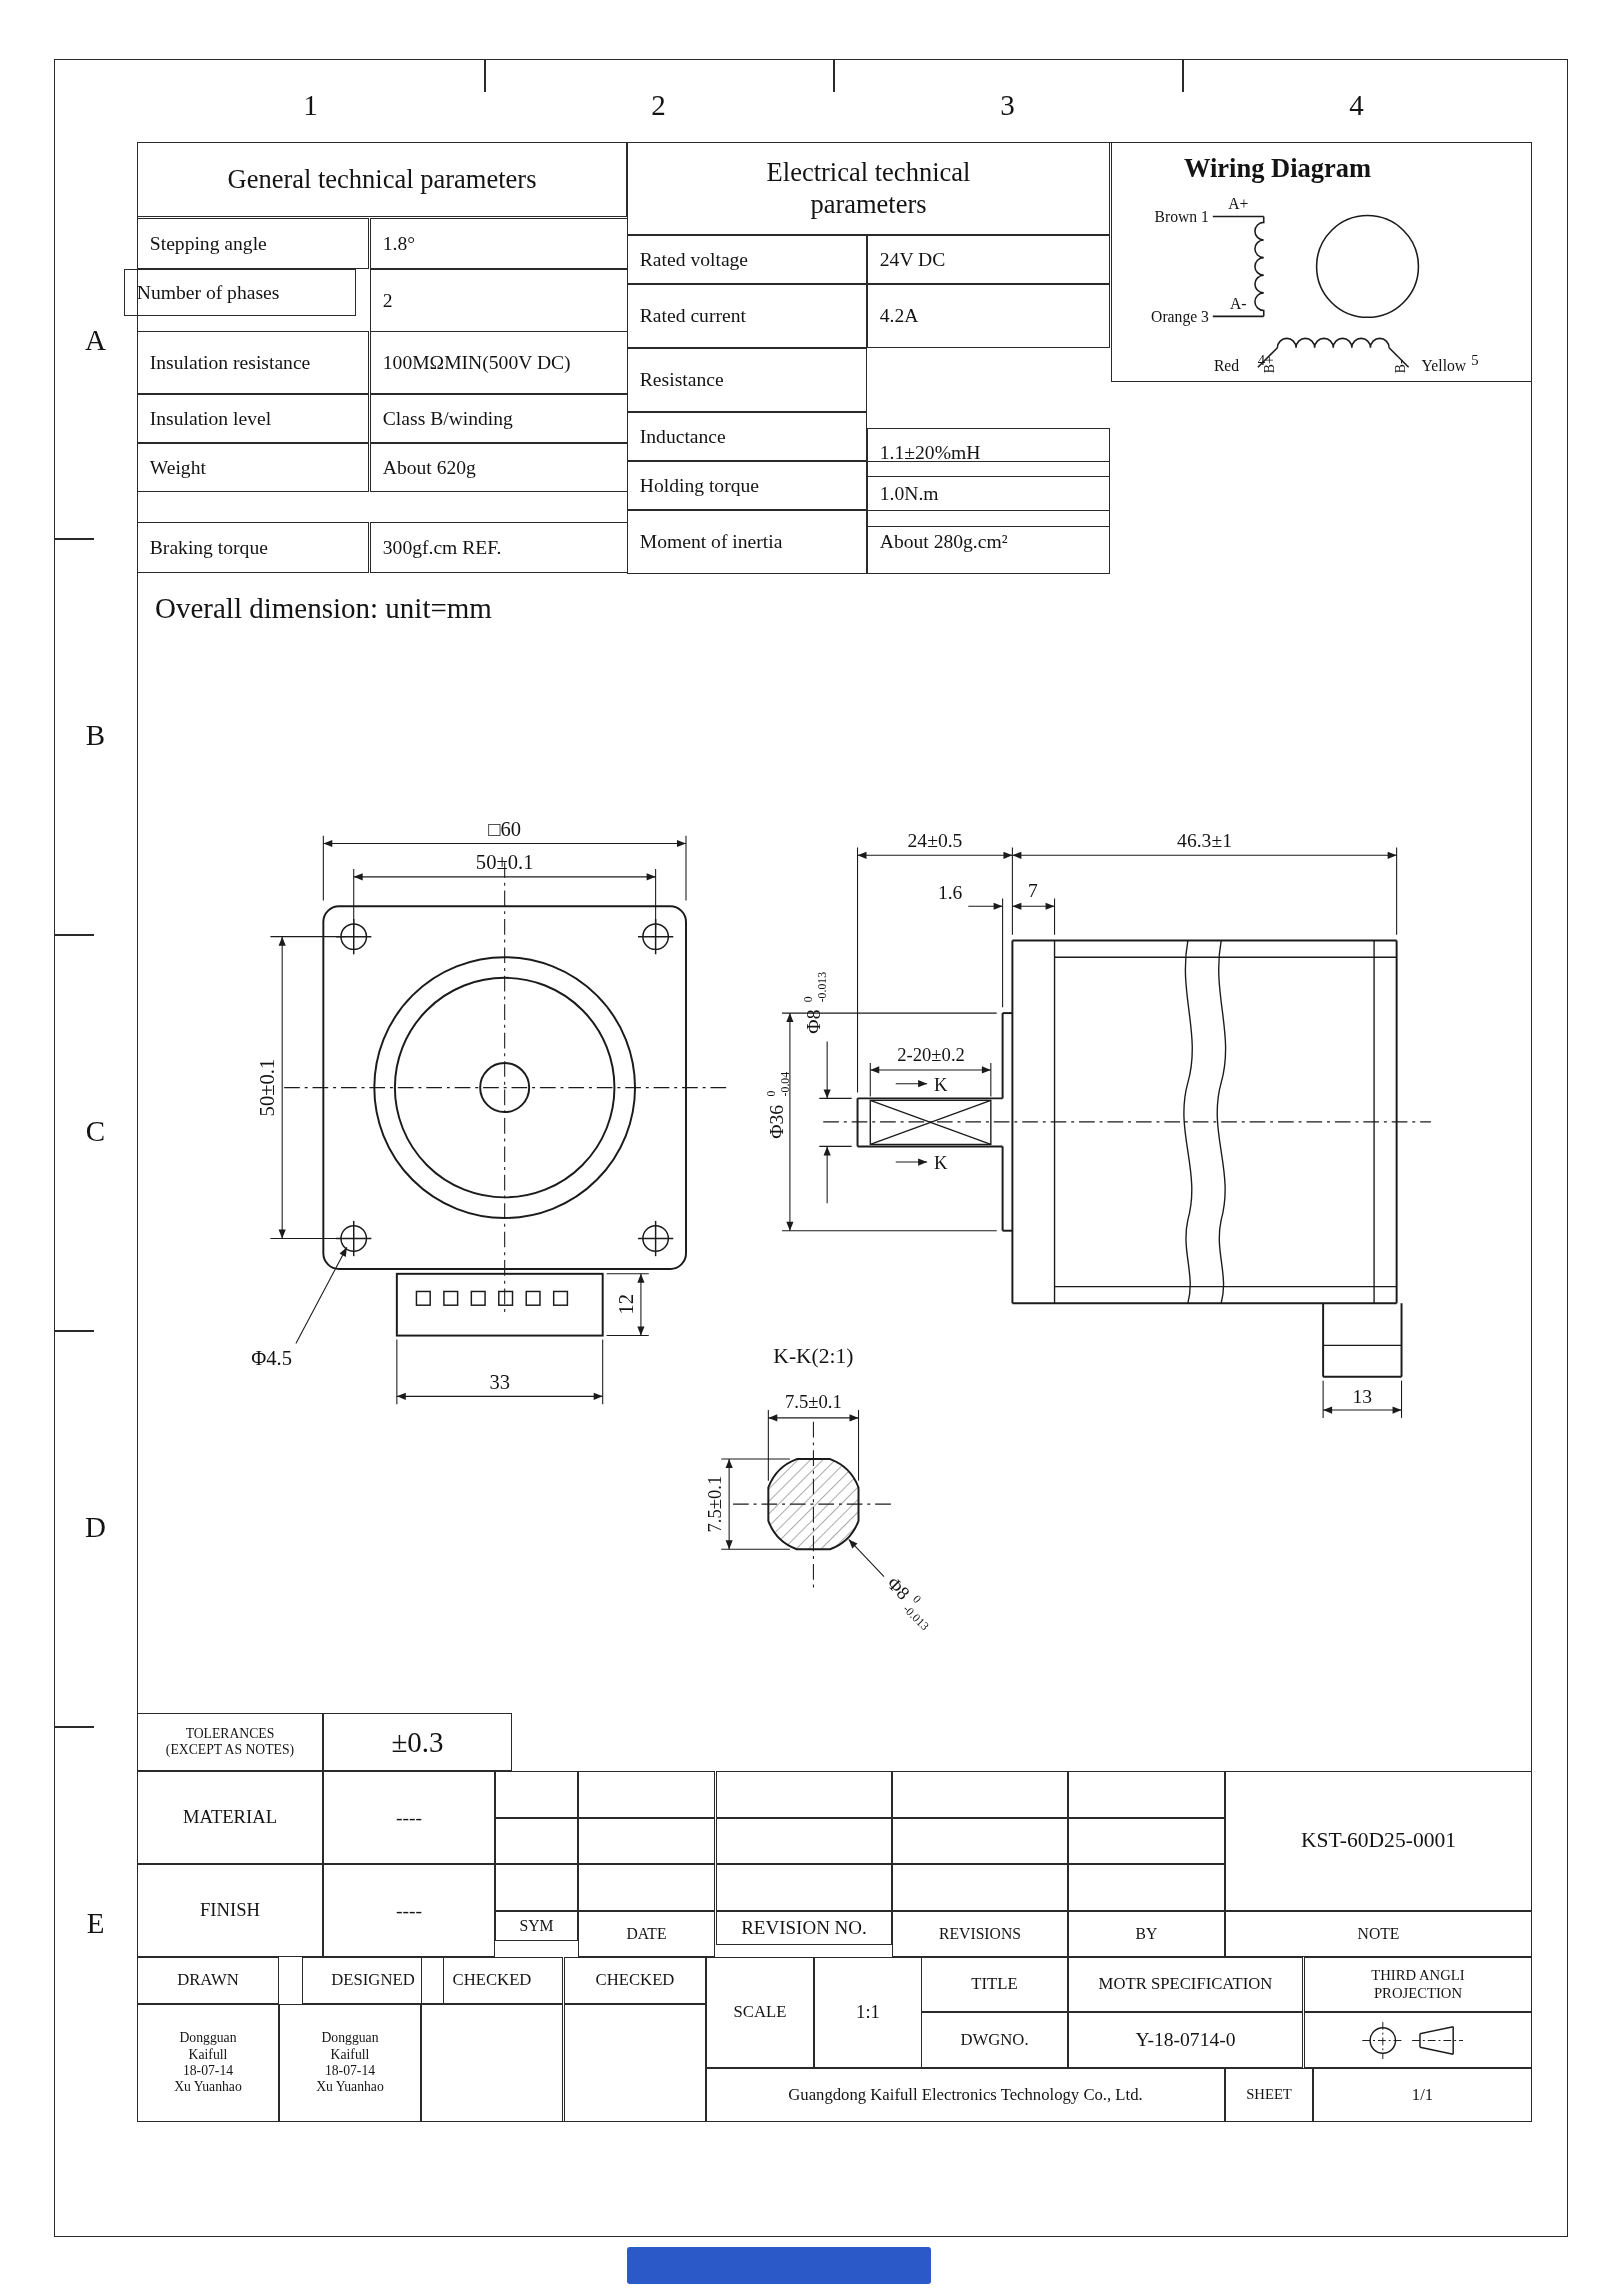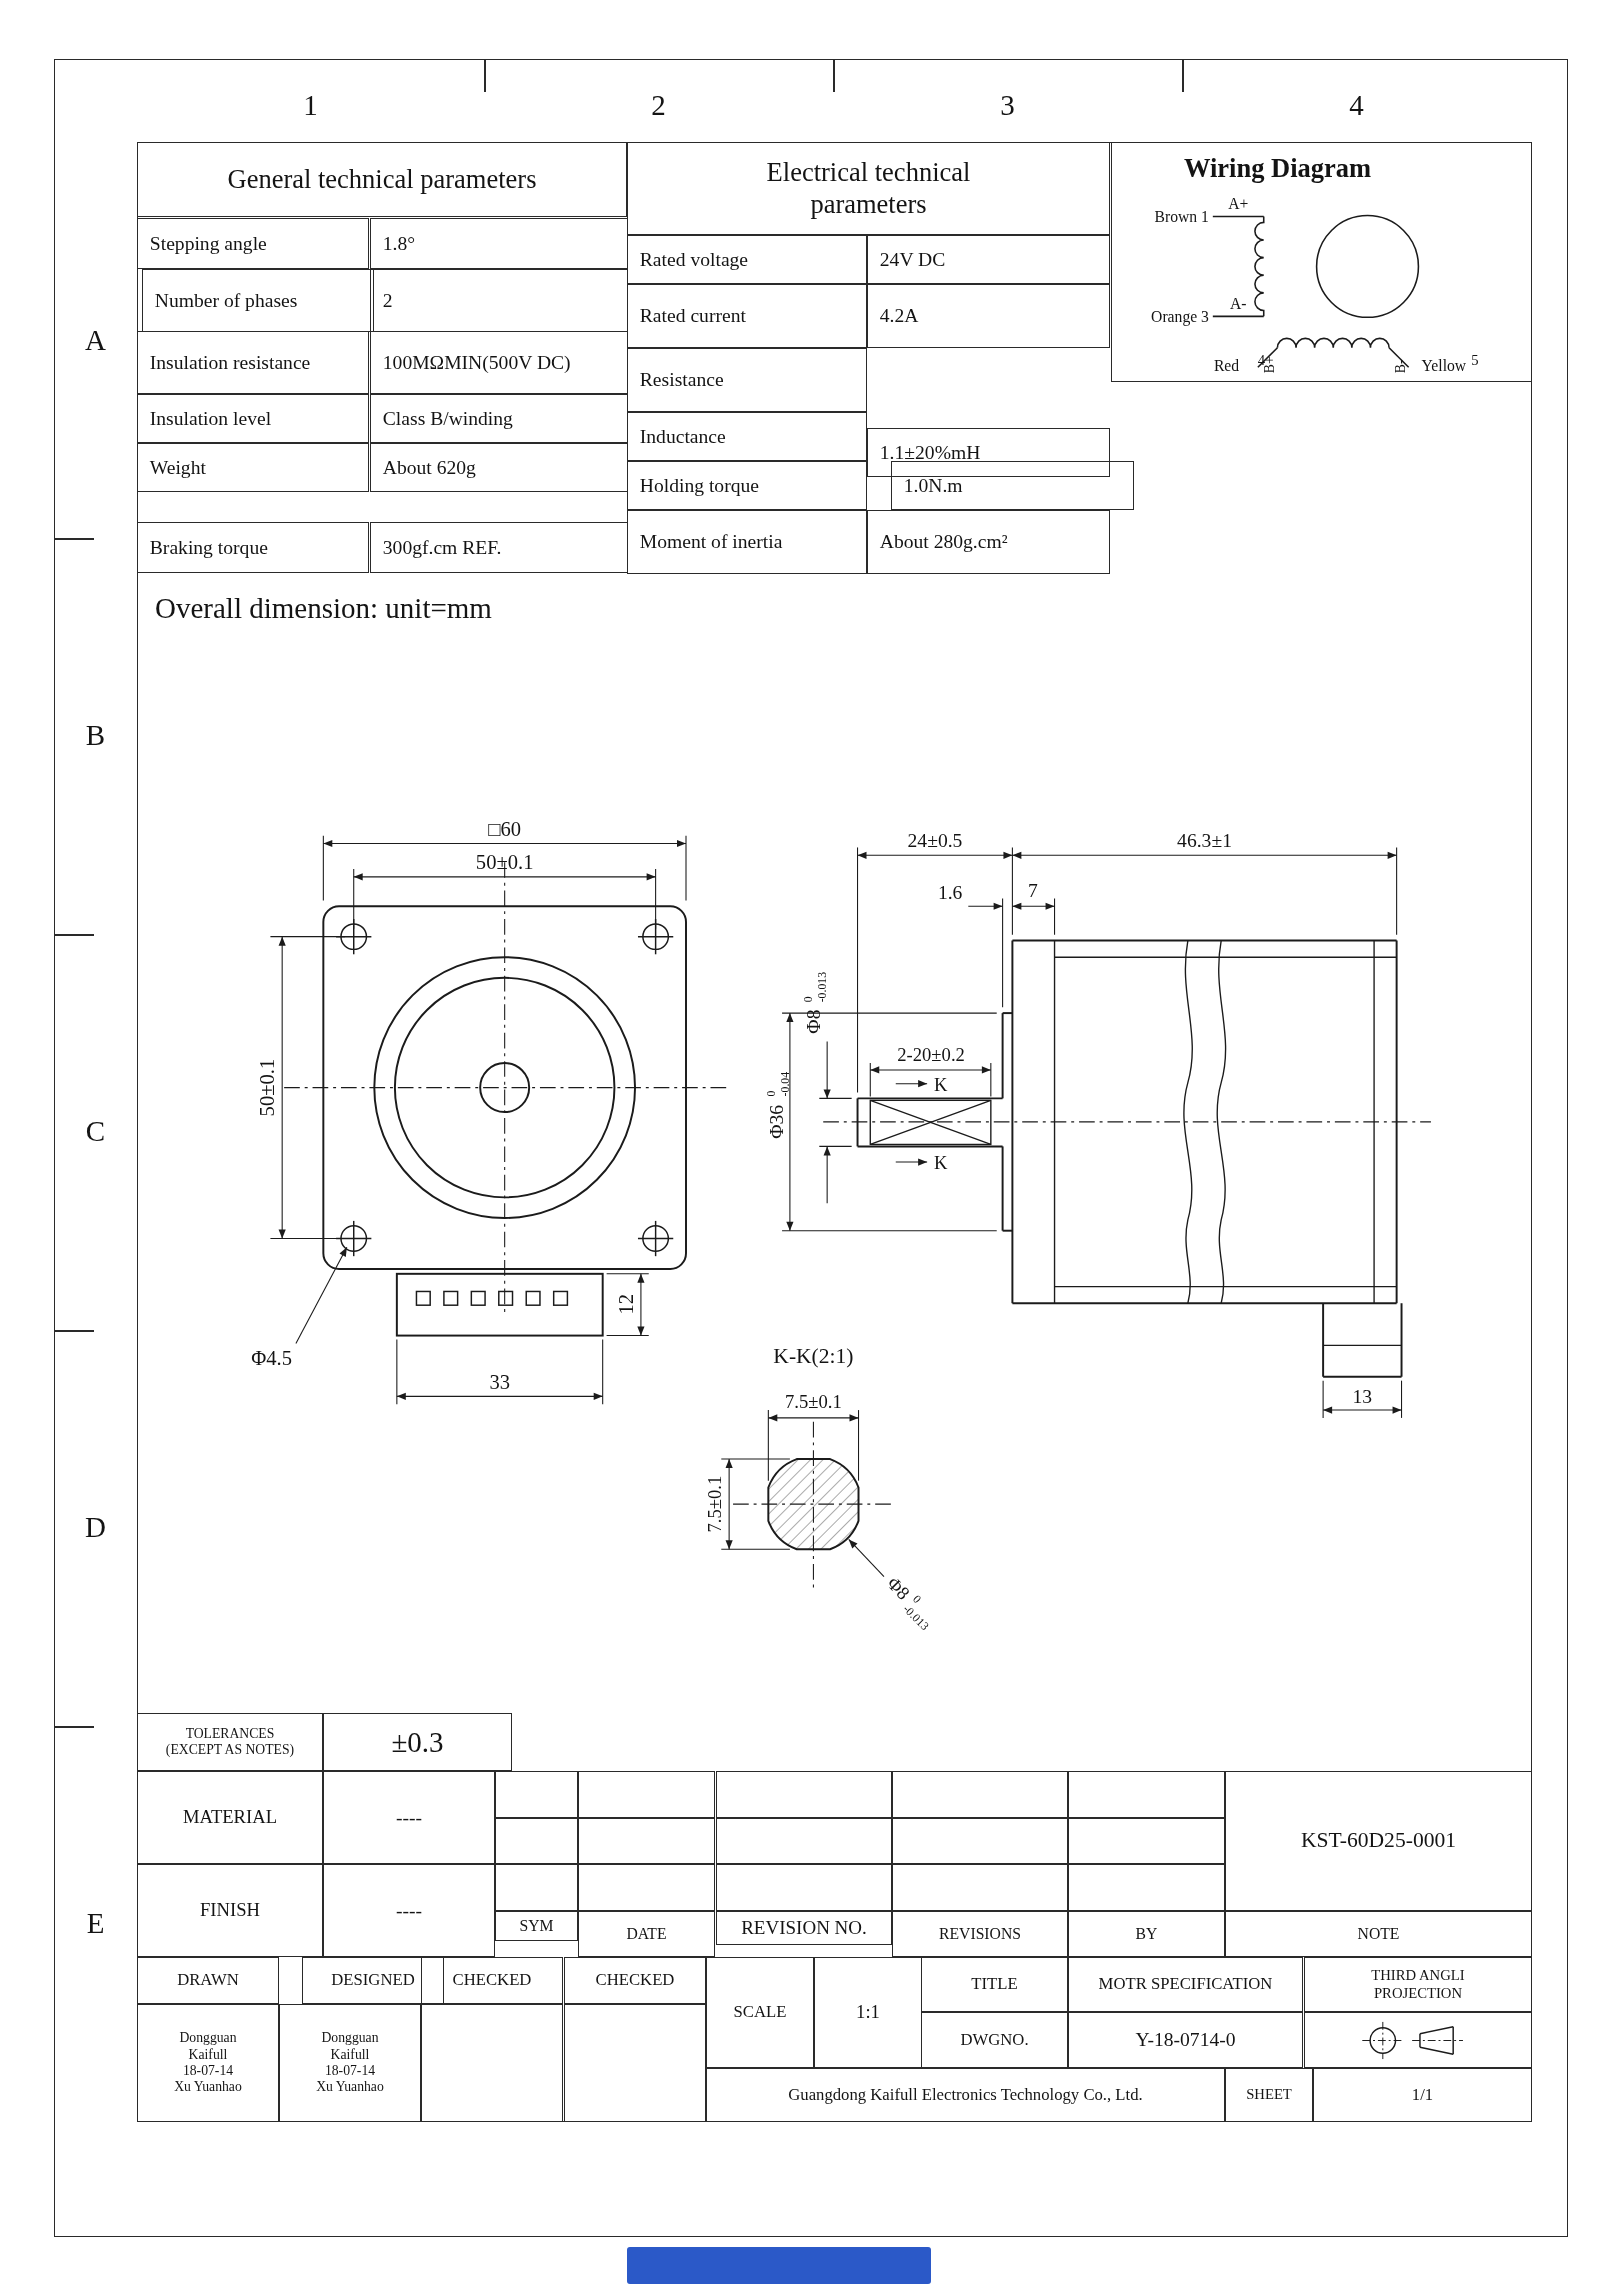--- a/index.html
+++ b/index.html
@@ -42,21 +42,21 @@
   <div class="zl" style="left:76px;top:1508px;width:39px;height:39px;">D</div>
   <div class="zl" style="left:76px;top:1904px;width:39px;height:39px;">E</div>
   <div class="tick" style="left:54px;top:538px;width:40px;height:2px;"></div>
   <div class="tick" style="left:54px;top:934px;width:40px;height:2px;"></div>
   <div class="tick" style="left:54px;top:1330px;width:40px;height:2px;"></div>
   <div class="tick" style="left:54px;top:1726px;width:40px;height:2px;"></div>
 
   <div class="c t27" style="left:137px;top:142px;width:490px;height:75px;">General technical parameters</div>
   <div class="c l" style="left:137px;top:218px;width:232px;height:51px;">Stepping angle</div>
   <div class="c l" style="left:370px;top:218px;width:258px;height:51px;">1.8°</div>
-  <div class="c l" style="left:142px;top:269px;width:232px;height:63px;">Number of phases</div>
+  <div class="c l" style="left:124px;top:269px;width:232px;height:47px;">Number of phases</div>
   <div class="c l" style="left:370px;top:269px;width:258px;height:63px;">2</div>
   <div class="c l" style="left:137px;top:331px;width:232px;height:63px;">Insulation resistance</div>
   <div class="c l" style="left:370px;top:331px;width:258px;height:63px;">100MΩMIN(500V DC)</div>
   <div class="c l" style="left:137px;top:394px;width:232px;height:49px;">Insulation level</div>
   <div class="c l" style="left:370px;top:394px;width:258px;height:49px;">Class B/winding</div>
   <div class="c l" style="left:137px;top:443px;width:232px;height:49px;">Weight</div>
   <div class="c l" style="left:370px;top:443px;width:258px;height:49px;">About 620g</div>
   <div class="c l" style="left:137px;top:522px;width:232px;height:51px;">Braking torque</div>
   <div class="c l" style="left:370px;top:522px;width:258px;height:51px;">300gf.cm REF.</div>
 
@@ -64,21 +64,21 @@
     <span class="pre" style="max-width:294px;">Electrical technical parameters</span>
   </div>
   <div class="c l" style="left:627px;top:235px;width:240px;height:49px;">Rated voltage</div>
   <div class="c l" style="left:867px;top:235px;width:243px;height:49px;">24V DC</div>
   <div class="c l" style="left:627px;top:284px;width:240px;height:64px;">Rated current</div>
   <div class="c l" style="left:867px;top:284px;width:243px;height:64px;">4.2A</div>
   <div class="c l" style="left:627px;top:348px;width:240px;height:64px;">Resistance</div>
   <div class="c l" style="left:627px;top:412px;width:240px;height:49px;">Inductance</div>
   <div class="c l" style="left:867px;top:428px;width:243px;height:49px;">1.1±20%mH</div>
   <div class="c l" style="left:627px;top:461px;width:240px;height:49px;">Holding torque</div>
-  <div class="c l" style="left:867px;top:461px;width:243px;height:49px;margin-left:24px;">1.0N.m</div>
+  <div class="c l" style="left:867px;top:461px;width:243px;height:66px;">1.0N.m</div>
   <div class="c l" style="left:627px;top:510px;width:240px;height:64px;">Moment of inertia</div>
   <div class="c l" style="left:867px;top:510px;width:243px;height:64px;">About 280g.cm²</div>
 
   <div class="abs" style="left:1111px;top:142px;width:421px;height:240px;border:1.3px solid #2a2a2a;"></div>
   <div class="c noborder t27" style="left:1067px;top:147px;width:421px;height:44px;font-weight:bold;">Wiring Diagram</div>
   <svg class="abs" style="left:1111px;top:191px;" width="421" height="191" viewBox="0 0 430 195">
     <g stroke="#1b1b1b" stroke-width="1.6" fill="none">
       <line x1="104" y1="26" x2="156" y2="26"></line>
       <path d="M156,26 L156,32 A9 9 0 1 0 156,50 A9 9 0 1 0 156,68 A9 9 0 1 0 156,86 A9 9 0 1 0 156,104 A9 9 0 1 0 156,122 L156,128"></path>
       <line x1="104" y1="128" x2="156" y2="128"></line>

